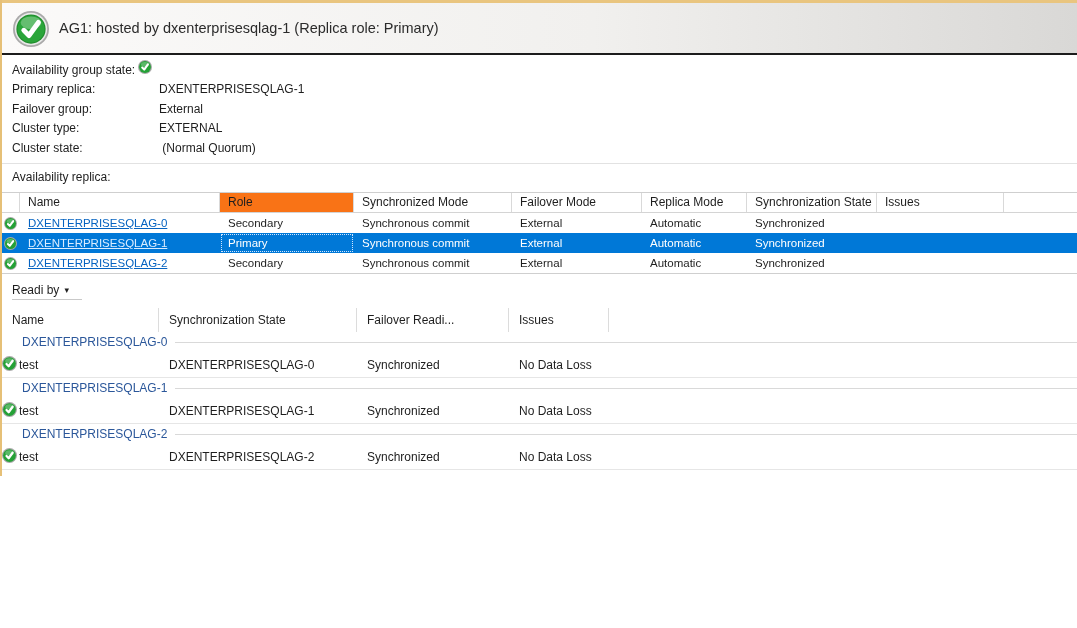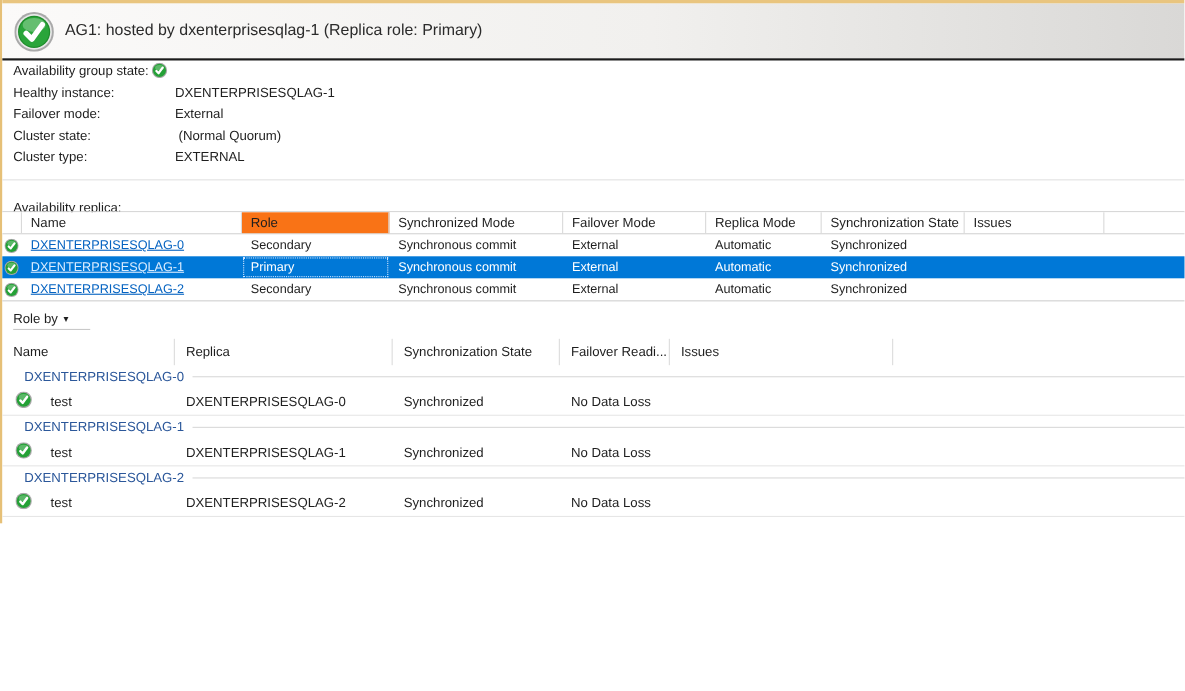--- a/index.html
+++ b/index.html
@@ -15,27 +15,27 @@
     border-top:3px solid #e9c57f;border-bottom:2px solid #1c1c1c;}
   .titlebar .big-icon{position:absolute;left:11px;top:8px;width:36px;height:36px;}
   .titlebar .title-text{position:absolute;left:57px;top:0;height:50px;line-height:50px;
     font-size:14.5px;color:#2b2b2b;}
 
   
   .chk{display:inline-block;vertical-align:middle;}
 
   
   .summary{position:absolute;left:0;top:57px;width:100%;}
-  .sum-row{display:flex;height:19.5px;align-items:flex-start;font-size:12px;}
+  .sum-row{display:flex;height:19.5px;align-items:flex-end;font-size:12px;}
   .sum-label{width:136px;padding-left:10px;flex:none;}
   .sum-iconslot{width:21px;flex:none;display:flex;align-items:center;}
   .sum-value{flex:1;}
   .divider{position:absolute;left:0;top:163px;width:100%;border-top:1px solid #e2e2e2;}
 
-  .replica-label{position:absolute;left:10px;top:170px;font-size:12px;margin-top:12px;}
+  .replica-label{position:absolute;left:10px;top:170px;font-size:12px;}
 
   
   .table1{position:absolute;left:0;top:192px;width:1077px;border:1px solid #cfcfcf;border-left:none;}
   .t1-grid{display:grid;grid-template-columns:18px 200px 134px 158px 130px 105px 130px 127px 1fr;}
   .t1-head{height:20px;background:#fff;border-bottom:1px solid #d4d4d4;}
   .t1-head .hcell{font-size:12px;line-height:19px;padding-left:8px;border-right:1px solid #d9d9d9;
     white-space:nowrap;overflow:hidden;}
   .t1-head .hcell.sorted{background:#f97316;}
   .t1-head .hcell.nolbl{padding-left:0;}
   .t1-head .hcell.last{border-right:none;}
@@ -57,21 +57,21 @@
   .t2-grid{display:grid;grid-template-columns:157px 198px 152px 100px 203px 1fr;}
   .t2-head{height:24px;}
   .t2-head .hcell{font-size:12px;line-height:24px;padding-left:10px;border-right:1px solid #dcdcdc;
     white-space:nowrap;overflow:hidden;}
   .t2-head .hcell.last{border-right:none;}
   .group-row{height:20px;display:flex;align-items:center;}
   .group-row .gname{padding-left:20px;font-size:12px;color:#2b579a;white-space:nowrap;}
   .group-row .gline{flex:1;border-top:1px solid #d9d9d9;margin-left:8px;margin-right:0;}
   .t2-row{height:26px;font-size:12px;border-bottom:1px solid #e6e6e6;align-items:center;}
   .t2-row .cell{padding-left:10px;white-space:nowrap;overflow:hidden;line-height:26px;}
-  .t2-row .name-cell{padding-left:12px;display:flex;align-items:center;gap:17px;}
+  .t2-row .name-cell{display:flex;align-items:center;gap:2px;}
 </style>
 </head>
 <body>
 
 <div class="app">
 
   <div class="titlebar">
     <span class="big-icon">
       <svg width="36" height="36" viewBox="0 0 16 16">
         <circle cx="8" cy="8" r="8" fill="#a9a9a9"></circle>
@@ -93,38 +93,38 @@
           <svg width="14" height="14" viewBox="0 0 16 16">
             <circle cx="8" cy="8" r="8" fill="#a9a9a9"></circle>
             <circle cx="8" cy="8" r="6.8" fill="#24a136"></circle>
             <ellipse cx="8" cy="5.2" rx="4.6" ry="2.8" fill="rgba(255,255,255,0.25)"></ellipse>
             <path d="M4.8 8.6 L7.1 10.9 L11.3 5.1" stroke="#fff" stroke-width="2.4" fill="none" stroke-linecap="round" stroke-linejoin="round"></path>
           </svg>
         </span>
       </span>
     </div>
     <div class="sum-row">
-      <span class="sum-label">Healthy instance:</span>
+      <span class="sum-label">Primary replica:</span>
       <span class="sum-iconslot"></span>
       <span class="sum-value">DXENTERPRISESQLAG-1</span>
     </div>
     <div class="sum-row">
-      <span class="sum-label">Failover mode:</span>
+      <span class="sum-label">Failover group:</span>
       <span class="sum-iconslot"></span>
       <span class="sum-value">External</span>
     </div>
     <div class="sum-row">
+      <span class="sum-label">Cluster type:</span>
+      <span class="sum-iconslot"></span>
+      <span class="sum-value">EXTERNAL</span>
+    </div>
+    <div class="sum-row">
       <span class="sum-label">Cluster state:</span>
       <span class="sum-iconslot"></span>
       <span class="sum-value">&nbsp;(Normal Quorum)</span>
-    </div>
-    <div class="sum-row">
-      <span class="sum-label">Cluster type:</span>
-      <span class="sum-iconslot"></span>
-      <span class="sum-value">EXTERNAL</span>
     </div>
   </div>
 
   <div class="divider"></div>
 
   <div class="replica-label">Availability replica:</div>
 
   <div class="table1">
     <div class="t1-grid t1-head">
       <div class="hcell nolbl"></div>
@@ -190,27 +190,26 @@
       <div class="cell">Synchronous commit</div>
       <div class="cell">External</div>
       <div class="cell">Automatic</div>
       <div class="cell">Synchronized</div>
       <div class="cell"></div>
       <div class="cell"></div>
     </div>
   </div>
 
   <div class="groupby">
-    <span>Role by</span><span class="caret">▾</span>
+    <span>Readi by</span><span class="caret">▾</span>
   </div>
 
   <div class="table2">
     <div class="t2-grid t2-head">
       <div class="hcell">Name</div>
-      <div class="hcell">Replica</div>
       <div class="hcell">Synchronization State</div>
       <div class="hcell">Failover Readi...</div>
       <div class="hcell">Issues</div>
       <div class="hcell last"></div>
     </div>
 
     <div class="group-row">
       <span class="gname">DXENTERPRISESQLAG-0</span>
       <span class="gline"></span>
     </div>

